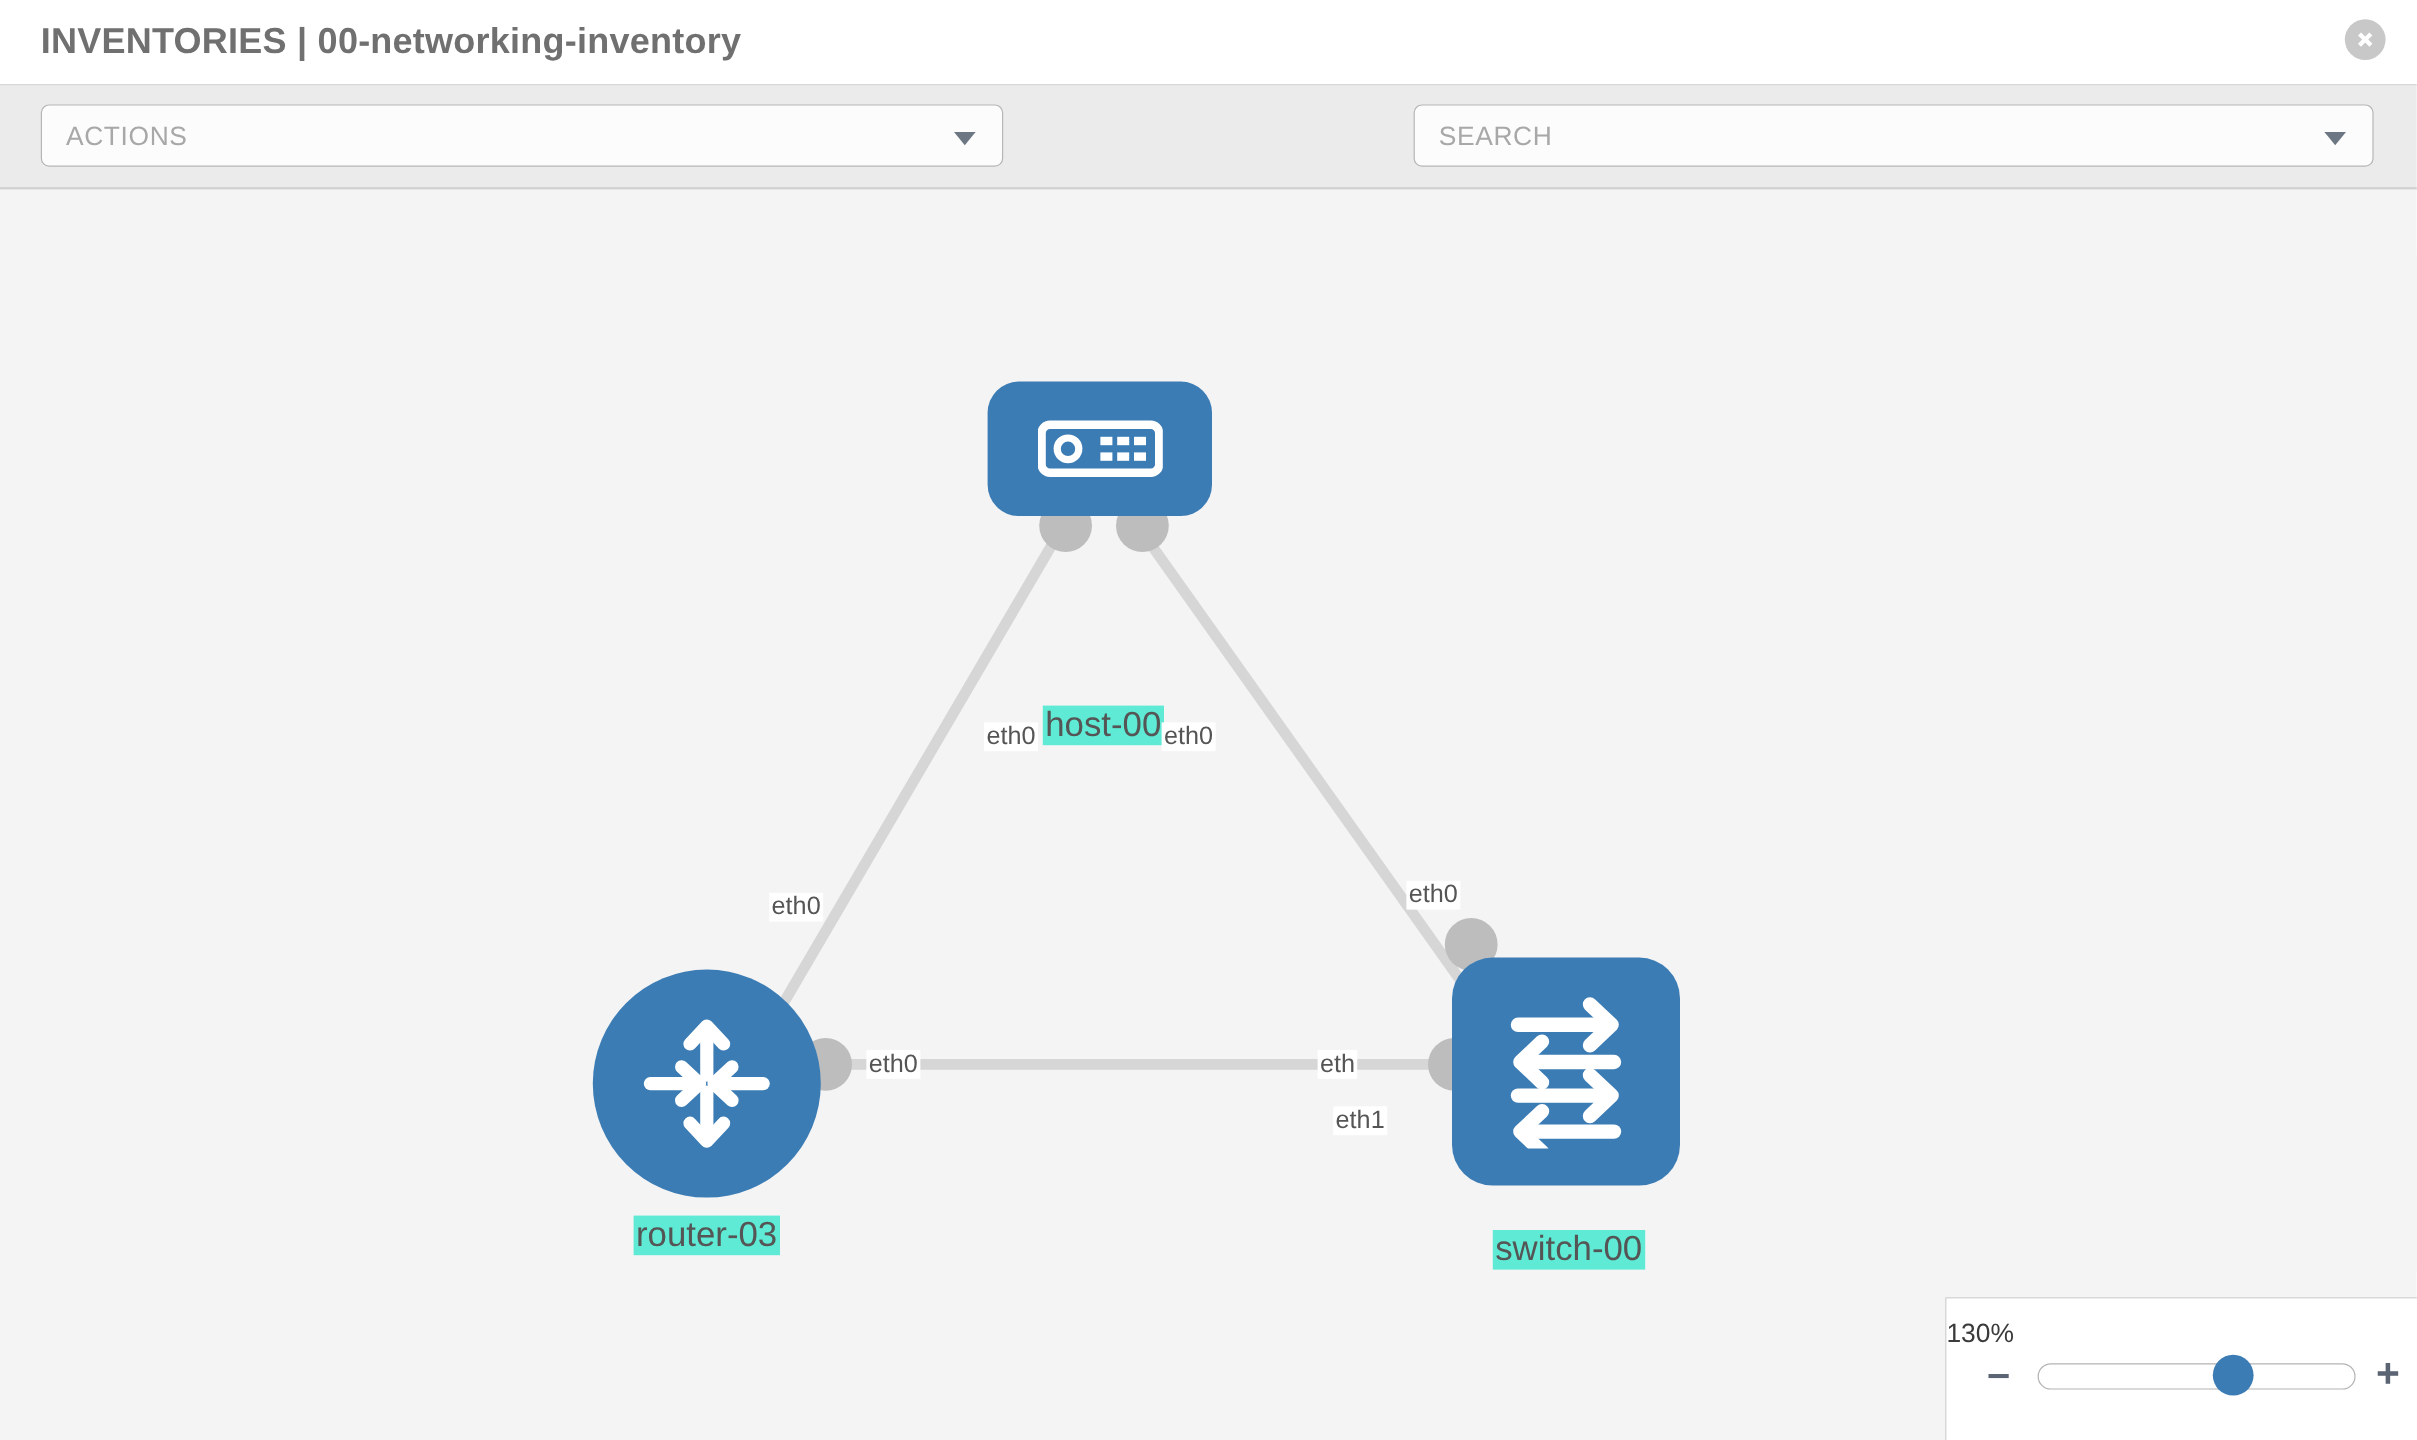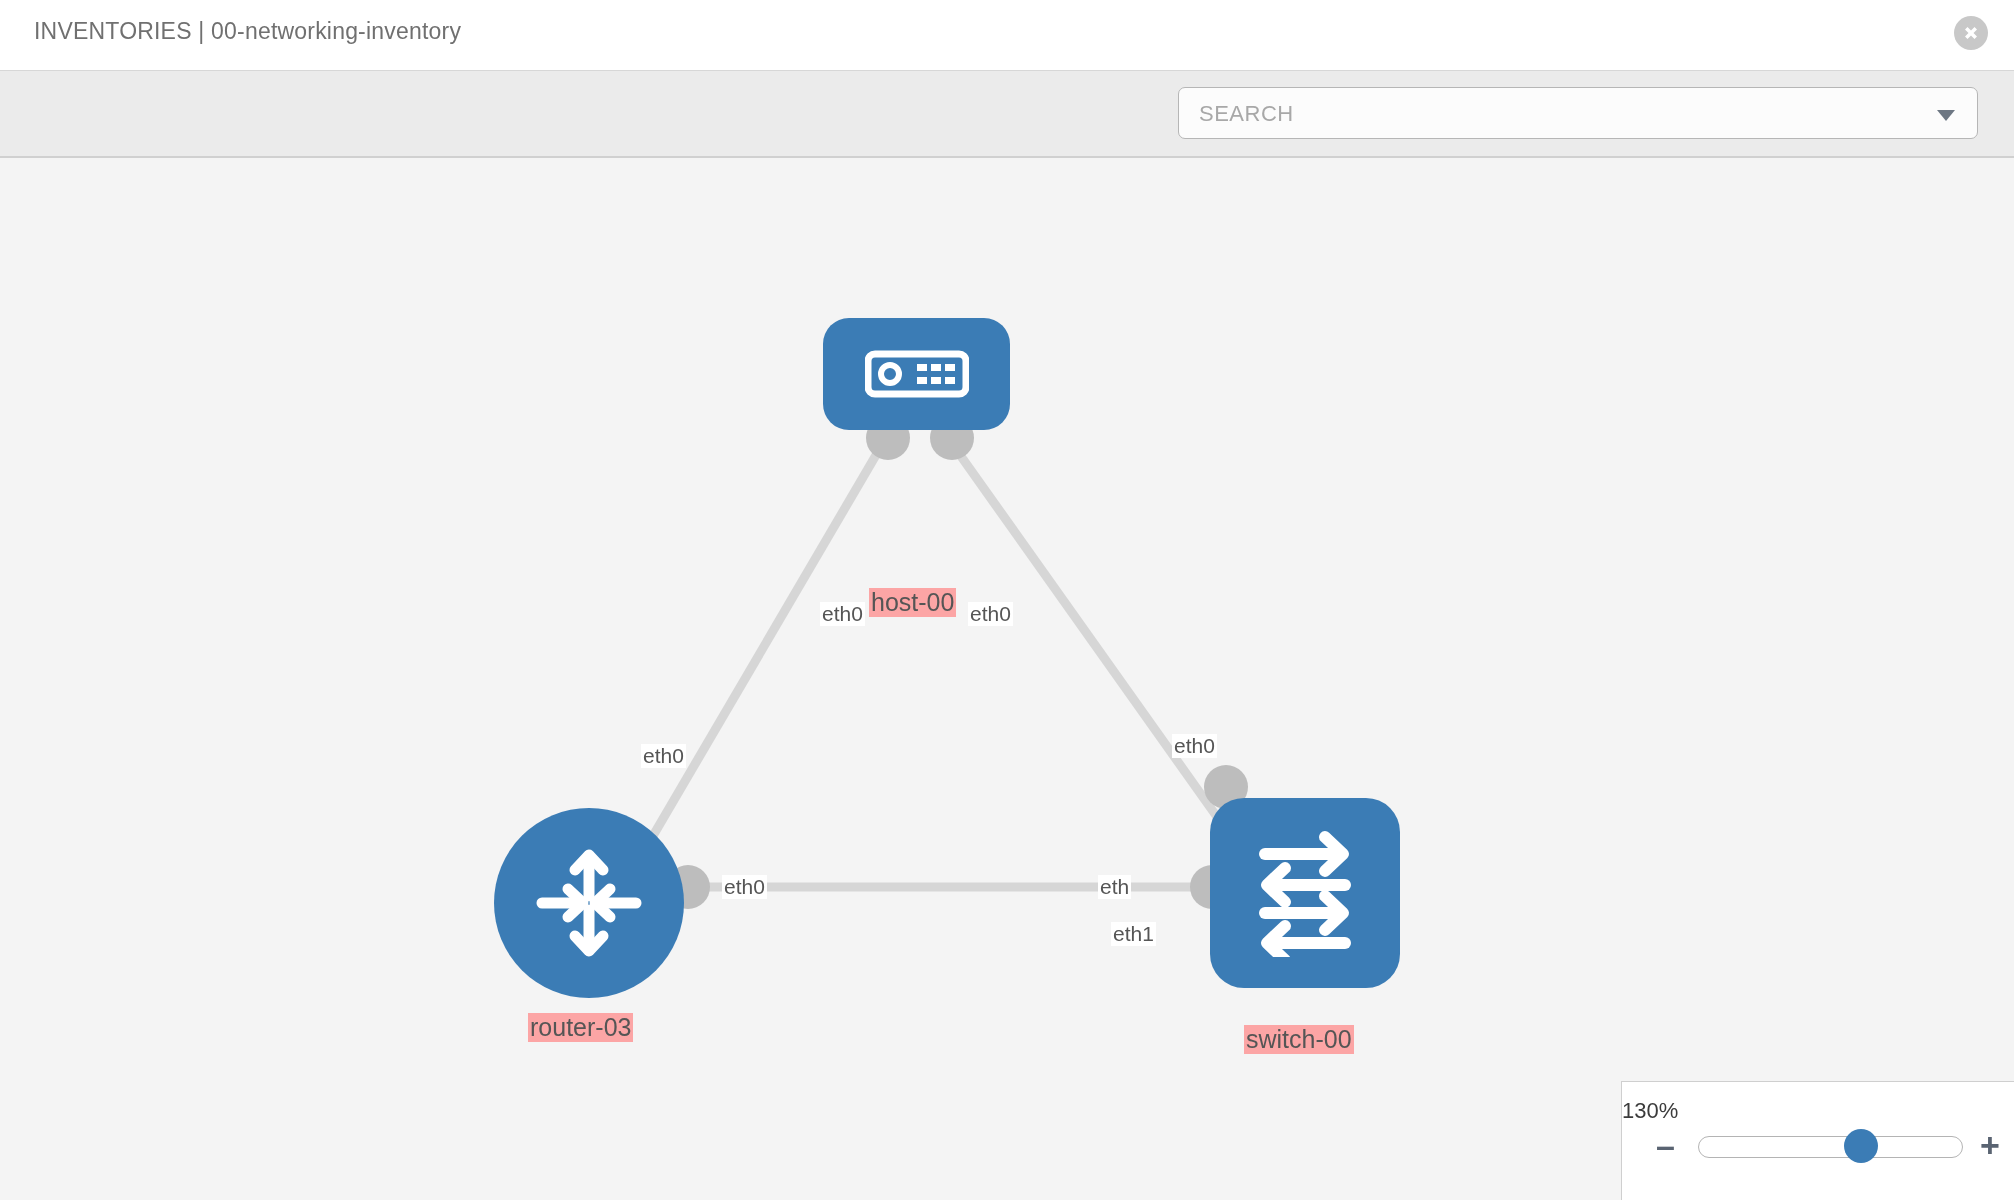--- a/index.html
+++ b/index.html
@@ -21,22 +21,22 @@
     left: 0; top: 0;
     width: 2014px;
     height: 70px;
     background: #ffffff;
     box-sizing: border-box;
   }
   .page-title {
     position: absolute;
     left: 34px;
     top: 18px;
-    font-size: 23px;
-    font-weight: normal;
+    font-size: 30px;
+    font-weight: bold;
     color: #707070;
     letter-spacing: 0.2px;
     white-space: nowrap;
   }
   .close-btn {
     position: absolute;
     right: 26px;
     top: 16px;
     width: 34px;
     height: 34px;
@@ -156,23 +156,23 @@
     position: absolute;
     background: #bdbdbd;
     border-radius: 50%;
     width: 44px;
     height: 44px;
   }
 
   
   .node-label {
     position: absolute;
-    font-size: 25px;
+    font-size: 29px;
     color: #555555;
-    background: #fca5a5;
+    background: #5eead4;
     white-space: nowrap;
     padding: 0 2px;
     line-height: 1.15;
   }
   .if-label {
     position: absolute;
     font-size: 21px;
     color: #555555;
     background: #ffffff;
     white-space: nowrap;
@@ -239,20 +239,24 @@
   <div class="page-title">INVENTORIES | 00-networking-inventory</div>
   <div class="close-btn">
     <svg width="34" height="34" viewBox="0 0 34 34" aria-hidden="true">
       <path d="M11 9.5 L13.5 7 L17 10.5 L20.5 7 L23 9.5 L19.5 13 L23 16.5 L20.5 19 L17 15.5 L13.5 19 L11 16.5 L14.5 13 Z" transform="translate(0,4)" fill="#ffffff"></path>
     </svg>
   </div>
 </div>
 
 <div class="toolbar">
 
+  <div class="select-box actions">
+    <span class="select-label">ACTIONS</span>
+    <span class="caret"></span>
+  </div>
 
   <div class="tool-icon wrench">
     <svg width="40" height="40" viewBox="0 0 40 40" aria-hidden="true">
       <path d="M28.5 6.5 a10 10 0 1 0 5.2 12.4 l-1.1 -4.0 -5.6 1.5 -3.0 -3.0 1.5 -5.6 z" fill="#6d7783"></path>
       <rect x="5" y="25.5" width="22" height="6.5" rx="3.2" transform="rotate(-40 16 29)" fill="#6d7783"></rect>
     </svg>
   </div>
 
   <div class="tool-icon key">
     <svg width="40" height="40" viewBox="0 0 40 40" aria-hidden="true">

